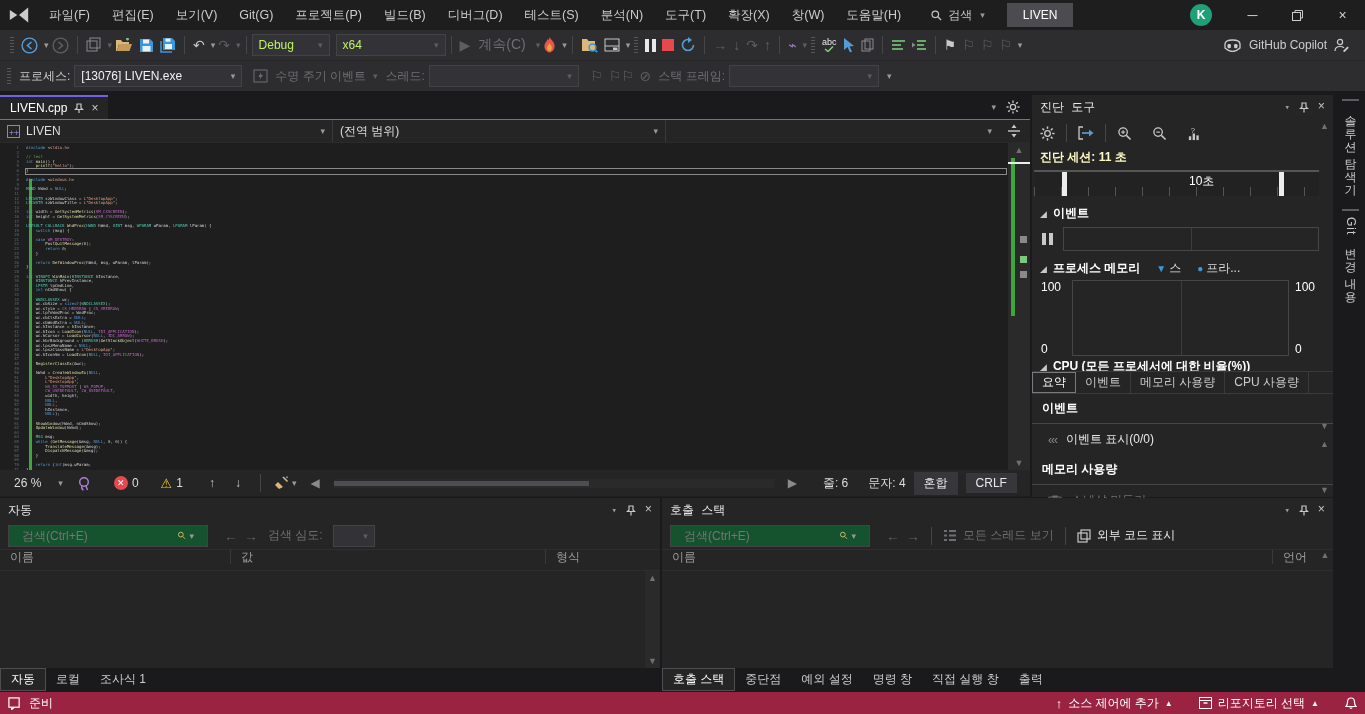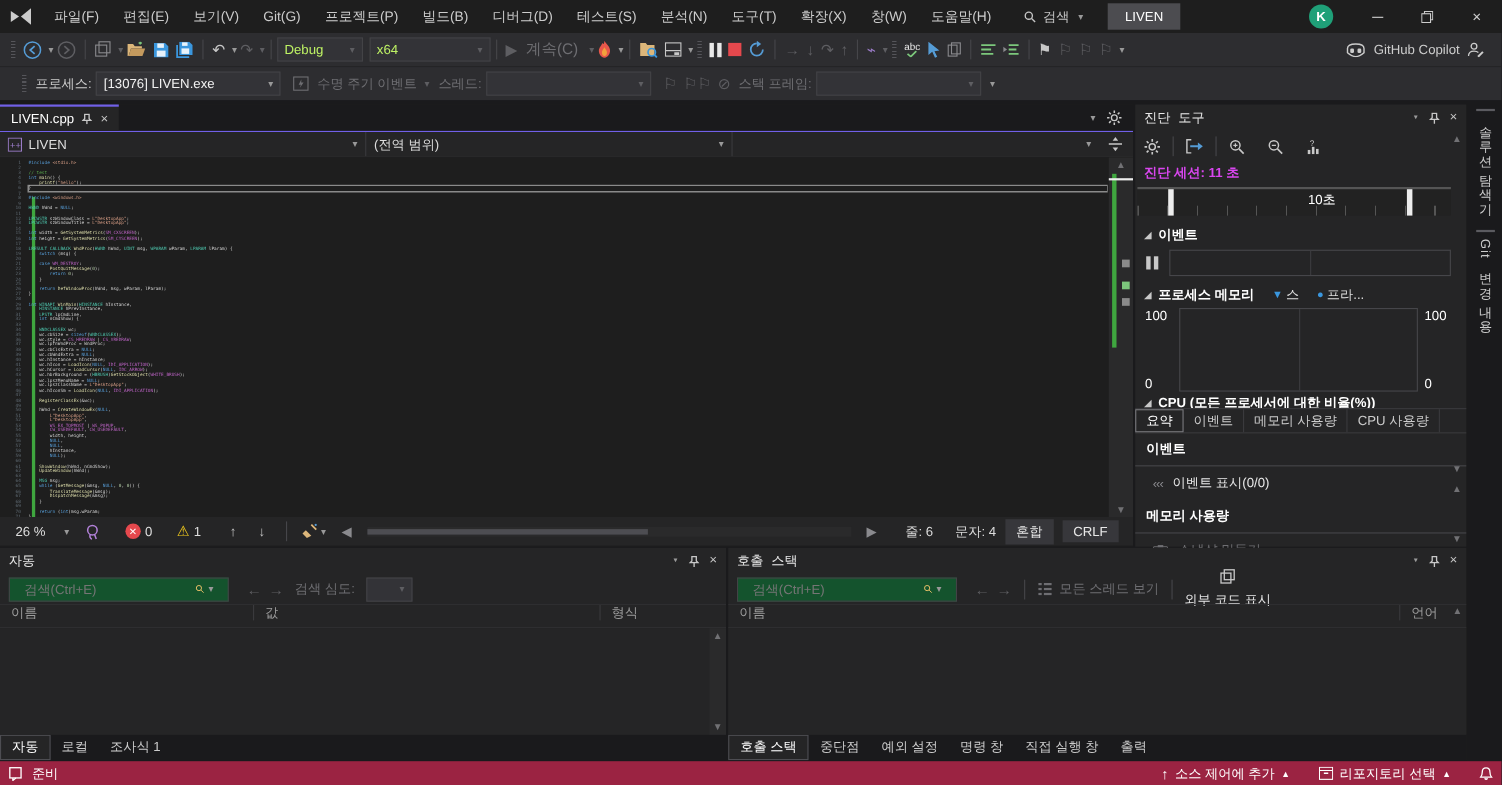--- a/index.html
+++ b/index.html
@@ -16,21 +16,21 @@
   #titlebar { left:0; top:0; width:1365px; height:30px; background:#1E1E1E; display:flex; align-items:center; }
   .vslogo { width:38px; display:flex; justify-content:center; }
   .menu-item { padding:0 11px; height:30px; display:flex; align-items:center; color:#CCC; font-size:12.5px; }
   #tb-search { display:flex; align-items:center; gap:5px; margin-left:18px; color:#C5C5C5; }
   #solution-chip { margin-left:22px; background:#4C4C50; color:#FFF; padding:5px 16px; }
   #avatar { margin-left:auto; width:22px; height:22px; border-radius:50%; background:#1FA078; color:#fff; display:flex; align-items:center; justify-content:center; font-size:12px; font-weight:bold; }
   .win-btn { width:45px; height:30px; display:flex; align-items:center; justify-content:center; color:#CCC; font-size:14px; }
 
   
   #toolbar { left:0; top:30px; width:1365px; height:30px; background:#2D2D30; display:flex; align-items:center; padding:0 6px; }
-  #debugbar { left:0; top:60px; width:1365px; height:31px; background:#2D2D30; border-top:1px solid #242426; display:flex; align-items:center; padding:0 16px; }
+  #debugbar { left:0; top:60px; width:1365px; height:31px; background:#2D2D30; border-top:1px solid #242426; display:flex; align-items:center; padding:0 3px; }
   .tbtn { display:flex; align-items:center; padding:0 3px; height:24px; }
   .combo { background:#333337; border:1px solid #434346; height:22px; display:flex; align-items:center; padding:0 6px; justify-content:space-between; }
   .combo .val { color:#F1F1F1; }
   .combo.dim .val { color:#bef264; }
   .glyph { font-size:14px; color:#C8C8C8; }
   .glyph.dim { color:#5E5E62; }
   .lbl { color:#CCC; margin:0 4px; }
   .lbl.dim { color:#6E6E72; }
   #copilot { margin-left:auto; display:flex; align-items:center; gap:7px; color:#CCC; padding-right:10px; }
 
@@ -65,21 +65,21 @@
   #hscroll { width:440px; height:9px; background:#2A2A2B; position:relative; }
   #hscroll-thumb { position:absolute; left:0; top:2px; width:58%; height:5px; background:#4D4D52; }
   .chip { background:#37373B; color:#E8E8E8; padding:3px 10px; }
   .pos-lbl { color:#DDD; margin-left:12px; }
 
   
   #diag { left:1032px; top:95px; width:301px; height:402px; background:#252526; }
   .panel-head { height:24px; display:flex; align-items:center; padding:0 8px; color:#E8E8E8;font-family:Liberation Mono, monospace; }
   .panel-head .controls { margin-left:auto; display:flex; align-items:center; gap:9px; color:#C8C8C8; }
   #diag-toolbar { height:28px; display:flex; align-items:center; padding:0 8px; gap:6px; }
-  #diag-session { padding:2px 8px 4px; font-weight:bold; color:#d946ef; }
+  #diag-session { padding:2px 8px 4px; font-weight:bold; color:#fef9c3; }
   #timeline { position:relative; height:26px; margin:0 14px 6px 2px; border-top:2px solid #555; background:#222; }
   #ruler { position:absolute; left:0; right:0; bottom:0; height:9px; background:repeating-linear-gradient(to right,#555 0 1px,transparent 1px 27px); }
   #tl-label { position:absolute; left:155px; top:1px; color:#FFF; font-size:12px; }
   .tl-marker { position:absolute; top:0; width:5px; height:24px; background:#EDEDED; }
   .sect-head { display:flex; align-items:center; padding:3px 8px; font-weight:bold; color:#FFF; gap:6px; }
   .tri { color:#C8C8C8; font-size:9px; font-weight:normal; }
   .legend { font-weight:normal; color:#DDD; display:flex; align-items:center; gap:3px; margin-left:10px; }
   .legend .sym { color:#3A96DD; font-size:10px; }
   #event-track-row { display:flex; align-items:center; padding:2px 14px 6px 10px; gap:10px; }
   .pause-mini { display:flex; gap:3px; }
@@ -114,21 +114,21 @@
   .searchbox input { flex:1; background:transparent; border:0; outline:0; color:#E8E8E8; font-size:12px; font-family:inherit; }
   .colhead { height:22px; display:flex; align-items:flex-start; color:#9D9D9D; border-top:1px solid #2E2E30; border-bottom:1px solid #2E2E30; }
   .colhead .col { padding:0 10px; border-left:1px solid #3A3A3D; height:14px; display:flex; align-items:center; }
   .colhead .col:first-child { border-left:0; }
   .pbody { flex:1; position:relative; background:#252526; }
   .pscroll { position:absolute; right:0; top:0; bottom:0; width:15px; background:#2A2A2B; }
   .ptabs { height:23px; display:flex; align-items:stretch; background:#1A1A1C; }
   .ptab { display:flex; align-items:center; padding:0 10px; color:#CCC; }
   .ptab.active { border:1px solid #4D4D52; background:#252526; color:#FFF; }
   .graybtn { display:flex; align-items:center; gap:6px; color:#6E6E72; }
-  .whitebtn { display:flex; align-items:center; gap:6px; color:#E8E8E8;flex-direction:column; }
+  .whitebtn { display:flex; align-items:center; gap:6px; color:#E8E8E8; }
 
   
   #statusbar { left:0; top:692px; width:1365px; height:22px; background:#9B2342; color:#FFF; display:flex; align-items:center; padding:0 8px; gap:8px; }
   #statusbar .right { margin-left:auto; display:flex; align-items:center; gap:26px; }
   .sb-item { display:flex; align-items:center; gap:6px; }
   .sb-caret { font-size:8px; }
 </style>
 </head>
 <body>
 

